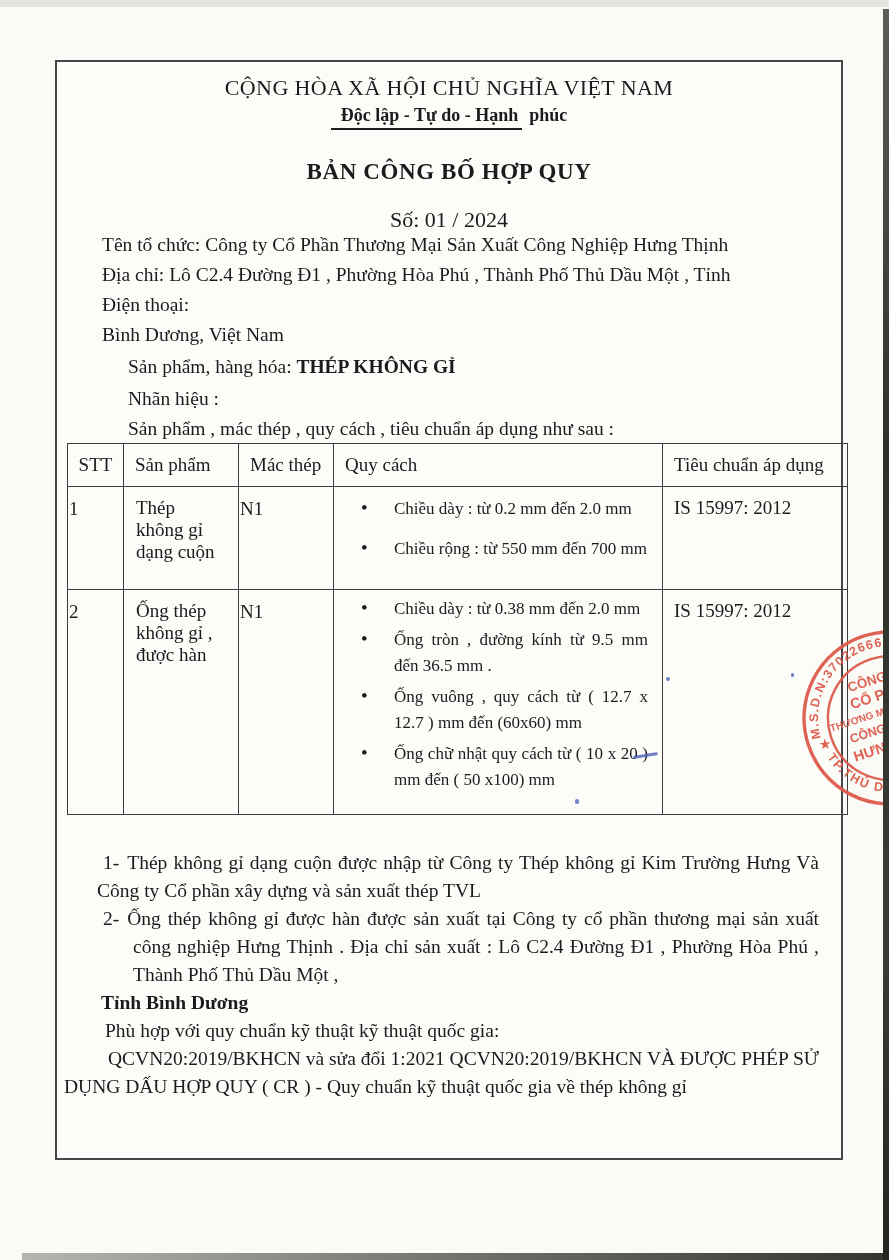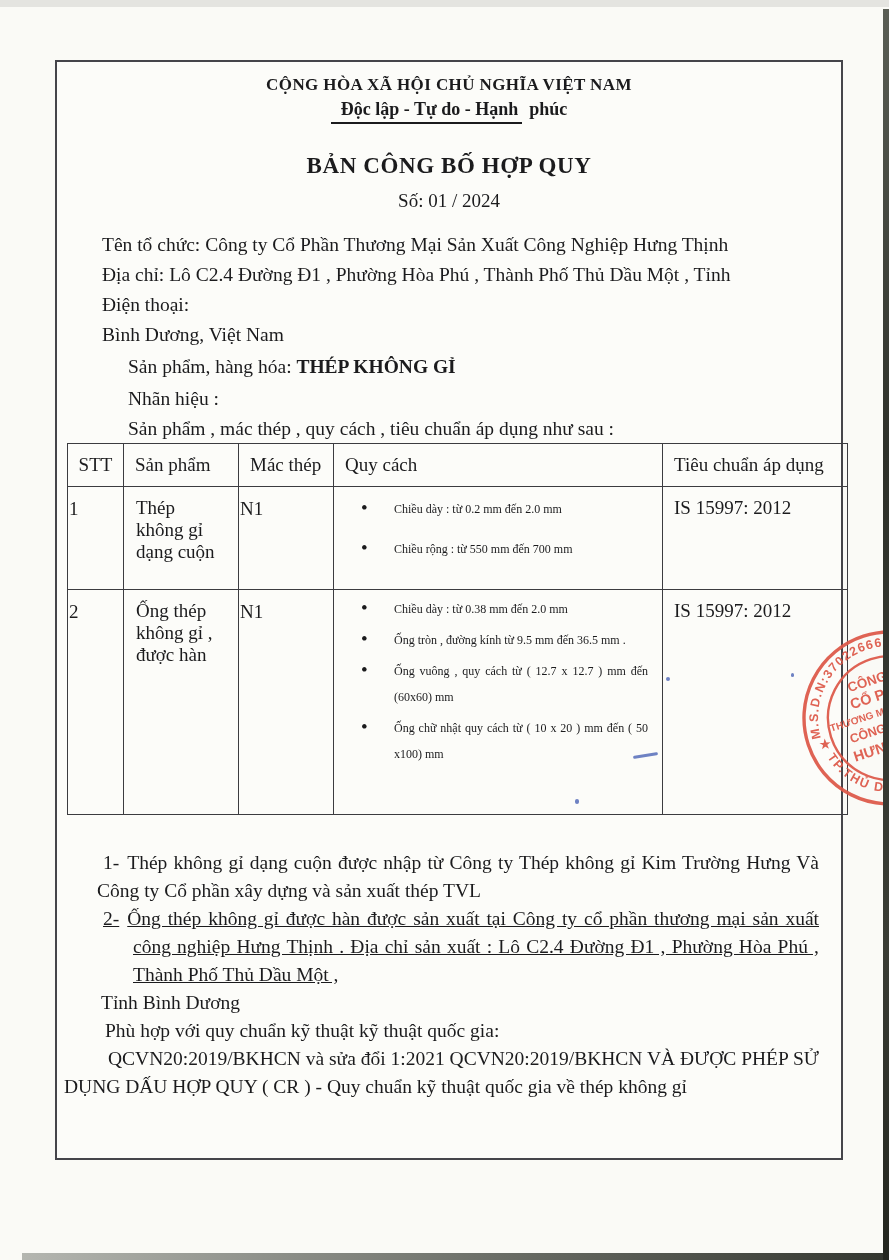--- a/index.html
+++ b/index.html
@@ -14,26 +14,26 @@
     background:linear-gradient(180deg,#5a5e55,#2e312a 35%,#3a3d35 75%,#23261f);z-index:30;}
   .scan-strip-bottom{position:absolute;left:22px;top:1253px;width:867px;height:7px;
     background:linear-gradient(90deg,#b4b6b0,#6a6d66 55%,#33362f);z-index:29;}
 
   .frame{
     position:absolute;left:55px;top:60px;width:788px;height:1100px;
     border:2px solid #45454a;box-sizing:border-box;background:#fcfcf9;
   }
 
   .doc-header{position:absolute;left:0;top:13px;width:100%;text-align:center;}
-  .republic{font-size:17px;font-weight:bold;letter-spacing:.4px;}
+  .republic{font-size:22px;font-weight:normal;letter-spacing:.4px;}
   .motto{margin-top:4px;font-size:18px;font-weight:bold;}
   .motto .ul{display:inline-block;border-bottom:2.5px solid #1b1b1d;padding:0 4px 2px 10px;}
   .motto .tail{margin-left:7px;}
   .doc-title{margin-top:29px;font-size:23px;font-weight:bold;letter-spacing:.6px;}
-  .doc-number{margin-top:11px;font-size:19px;}
+  .doc-number{margin-top:22px;font-size:22px;}
 
   .info{position:absolute;left:45px;top:168px;width:705px;font-size:19.5px;line-height:30px;}
   .info .ln{white-space:nowrap;}
   .info .indented{padding-left:6px;margin-left:20px;}
   .info .gap{margin-top:2px;}
   .bold{font-weight:bold;}
 
   table.spec{
     position:absolute;left:10px;top:381px;width:780px;
     border-collapse:collapse;table-layout:fixed;
@@ -48,30 +48,30 @@
   tr.hdr th.center{text-align:center;padding:0;}
   tr.r1 td{height:103px;}
   tr.r2 td{height:225px;}
   td.stt{text-align:center;padding-top:11px;}
   td.prod{padding:10px 11px 0 12px;text-align:justify;}
   td.grade{text-align:center;padding-top:11px;}
   td.std{padding:10px 6px 0 11px;}
   td.specs{padding:8px 10px 0 0;}
   td.specs ul{margin:0;padding:0;list-style:none;}
   td.specs li{position:relative;padding-left:60px;padding-right:4px;text-align:justify;
-    line-height:28px;margin-bottom:12px;font-size:12px;}
+    line-height:28px;margin-bottom:12px;font-size:17px;}
   td.specs li::before{content:"•";position:absolute;left:27px;top:-1px;font-size:19px;}
   tr.r2 td.specs{padding-top:6px;}
   tr.r2 td.specs li{line-height:26px;margin-bottom:5px;}
 
   .notes{position:absolute;left:40px;top:787px;width:727px;font-size:19.5px;line-height:28px;}
   .notes p{margin:0;text-align:justify;}
   .p-note1{text-indent:6px;width:722px;}
-  .p-note2{padding-left:36px;text-indent:-30px;width:686px;text-decoration:underline;}
-  .p-province{margin-left:4px !important;text-align:left;}
+  .p-note2{padding-left:36px;text-indent:-30px;width:686px;}
+  .p-province{margin-left:4px !important;text-align:left;font-weight:bold;}
   .p-intro{margin-left:8px !important;text-align:left !important;}
   .p-conf{margin-left:-33px !important;width:755px;text-indent:44px;}
   .marker{padding-right:8px;}
 
   .stamp{position:absolute;left:770px;top:598px;opacity:.93;z-index:20;}
 
   .pen-mark{position:absolute;background:#4a63b5;opacity:.8;border-radius:2px;z-index:21;}
   .pm1{left:633px;top:754px;width:25px;height:3px;transform:rotate(-9deg);}
   .pm2{left:575px;top:799px;width:4px;height:5px;}
   .pm3{left:791px;top:673px;width:3px;height:4px;}

